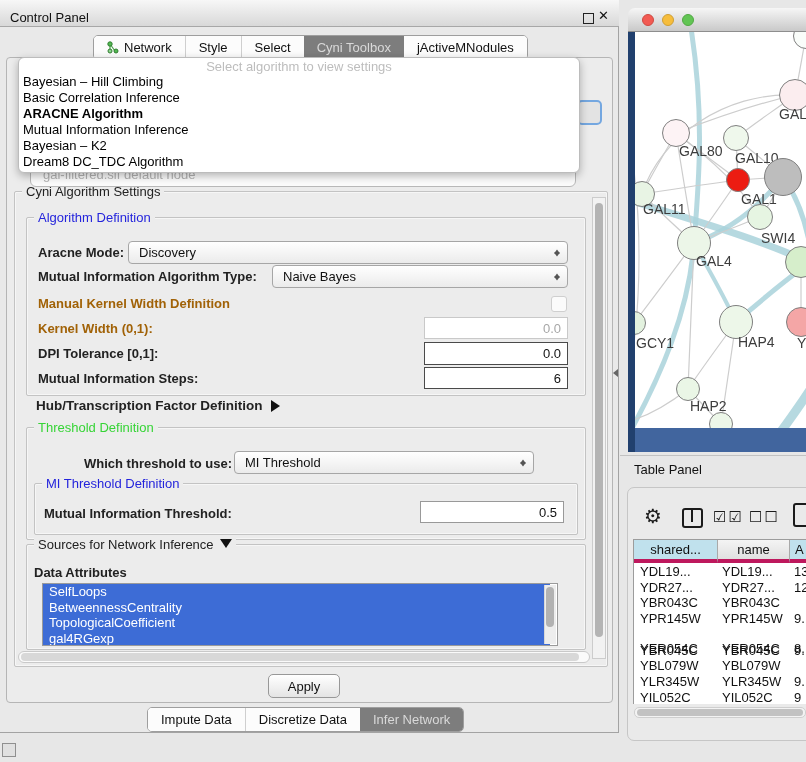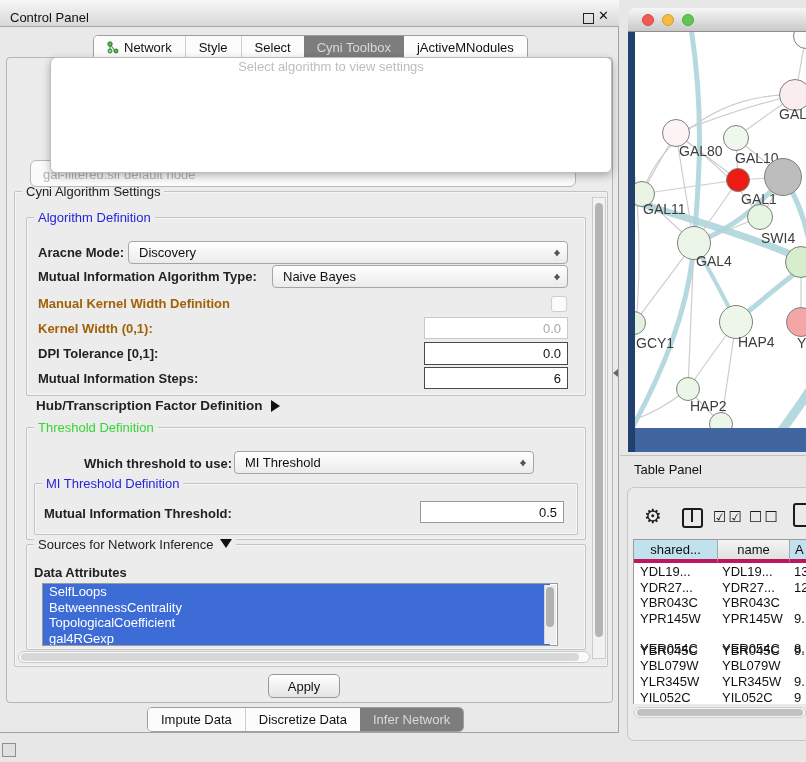--- a/index.html
+++ b/index.html
@@ -18,21 +18,21 @@
   .tab{padding:0 13px;display:flex;align-items:center;gap:5px;border-right:1px solid #cfcfcf;background:#fcfcfc;color:#111;white-space:nowrap;}
   .tab:last-child{border-right:none;}
   .tab.sel{background:#7d7d7d;color:#d9d9d9;border-right:none;margin-left:-1px;}
   #top-tabs{left:93px;top:35px;}
   #bottom-tabs{left:147px;top:707px;}
 
   #cp-main{left:6px;top:57px;width:607px;height:646px;background:#ececec;border:1px solid #b5b5b5;border-radius:4px;box-sizing:border-box;}
 
   
   #algo-popup{left:18px;top:57px;width:560px;height:114px;background:#fff;border:1px solid #bcbcbc;border-radius:6px;
-              box-shadow:0 3px 9px rgba(0,0,0,.28);z-index:30;font-size:13px;overflow:hidden;margin-left:32px;}
+              box-shadow:0 3px 9px rgba(0,0,0,.28);z-index:30;font-size:13px;overflow:hidden;}
   .popup-prompt{text-align:center;color:#bdbdbd;height:15px;line-height:15px;margin-top:1px;}
   .popup-item{height:16px;line-height:16px;padding-left:4px;color:#000;white-space:nowrap;}
   .popup-item.bold{font-weight:700;}
   #ghost-combo{left:30px;top:160px;width:546px;height:27px;border:1px solid #b8b8b8;border-radius:6px;background:#fbfbfb;z-index:10;
                color:#b3b3b3;font-size:13px;line-height:27px;padding-left:12px;box-sizing:border-box;}
   #focus-frag{left:577px;top:100px;width:21px;height:21px;border:2px solid #74a7e0;border-radius:5px;background:#e3e3e3;z-index:5;}
 
   
   .group{border:1px solid #c3c3c3;border-radius:2px;box-shadow:inset 0 0 0 1px rgba(255,255,255,.5);}
   .group-title{position:absolute;background:#ececec;padding:0 4px;font-size:13px;line-height:14px;white-space:nowrap;}
@@ -151,20 +151,28 @@
   </div>
 
   <div class="abs" id="cp-main"></div>
 
   <div class="abs" id="focus-frag"></div>
 
   <div class="abs" id="ghost-combo">gal-filtered.sif default node</div>
 
   <div class="abs" id="algo-popup">
     <div class="popup-prompt">Select algorithm to view settings</div>
+    <div id="dropdown-items">
+        <div class="popup-item">Bayesian – Hill Climbing</div>
+        <div class="popup-item">Basic Correlation Inference</div>
+        <div class="popup-item bold">ARACNE Algorithm</div>
+        <div class="popup-item">Mutual Information Inference</div>
+        <div class="popup-item">Bayesian – K2</div>
+        <div class="popup-item">Dream8 DC_TDC Algorithm</div>
+      </div>
   </div>
 
   <div class="abs group" style="left:14px;top:191px;width:592px;height:474px;"></div>
   <span class="group-title t-black" style="left:22px;top:185px;">Cyni Algorithm Settings</span>
 
   <div class="abs" id="set-vscroll">
       <div id="set-vthumb"></div>
     </div>
 
   <div class="abs group" style="left:26px;top:217px;width:558px;height:177px;"></div>

